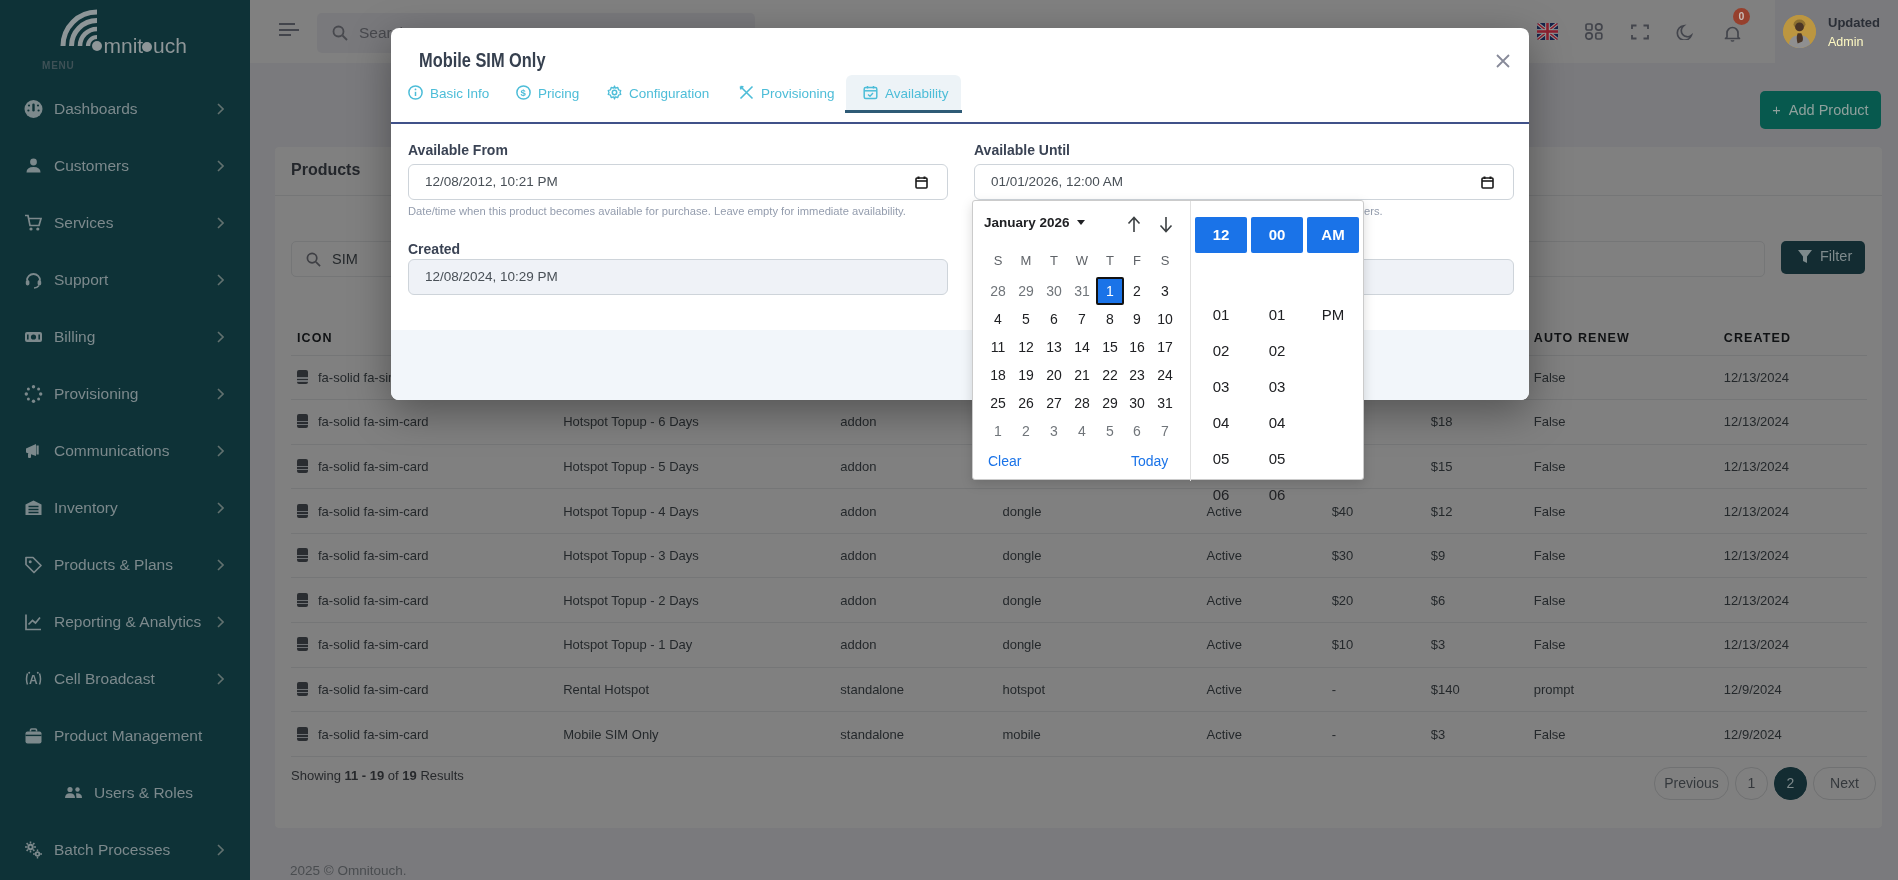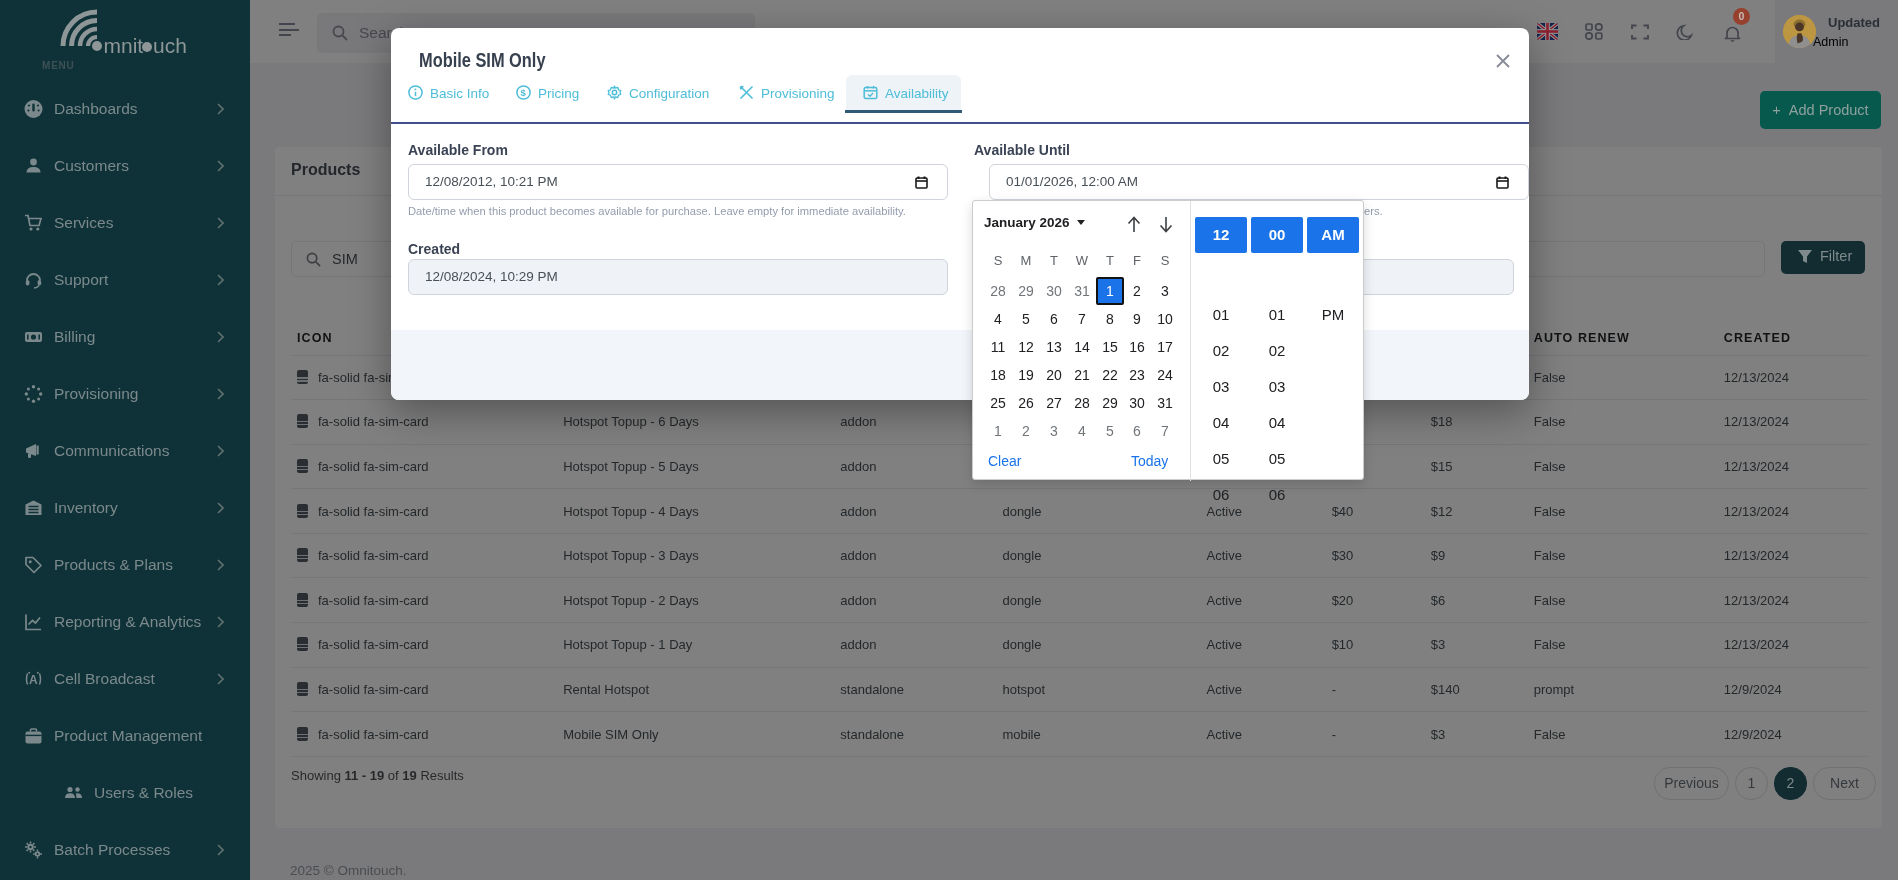--- a/index.html
+++ b/index.html
@@ -327,21 +327,21 @@
       <div style="position:absolute;left:8px;top:15px;width:33px;height:33px;border-radius:50%;background:#BC9640;overflow:hidden;" id="avatar">
         <svg width="33" height="33" viewBox="0 0 36 36">
           <circle cx="18" cy="18" r="18" fill="#BC9640"></circle>
           <ellipse cx="18" cy="10" rx="6.5" ry="5" fill="#8D7031"></ellipse>
           <circle cx="18" cy="13" r="4.8" fill="#4A3526"></circle>
           <path d="M6 36 Q6 22 18 22 Q30 22 30 36 Z" fill="#8F8F90"></path>
           <path d="M20 20 q3 6 1 9 l-5 2 q-2-6 0-11 Z" fill="#4A3526"></path>
         </svg>
       </div>
       <div style="position:absolute;left:53px;top:15px;font-size:13px;font-weight:bold;color:#2A2E36;">Updated</div>
-      <div style="position:absolute;left:38px;top:35px;font-size:12.5px;color:#000000;">Admin</div>
+      <div style="position:absolute;left:53px;top:35px;font-size:12.5px;color:#fef9c3;">Admin</div>
     </div>
   </div>
 
   <div id="content" class="abs">
     <div id="addbtn">+ &nbsp;Add Product</div>
     <div id="card">
       <div id="cardheader">
           <div class="t">Products</div>
         </div>
       <div id="simbox">
@@ -535,21 +535,21 @@
       <svg style="position:absolute;right:19px;top:11px;" width="13" height="13" viewBox="0 0 13 13">
           <rect x="1" y="2" width="11" height="10" rx="1" stroke="#1B1B1B" stroke-width="1.6" fill="none"></rect>
           <line x1="1" y1="5" x2="12" y2="5" stroke="#1B1B1B" stroke-width="1.6"></line>
           <rect x="2.5" y="0.5" width="2" height="2.5" fill="#1B1B1B"></rect>
           <rect x="8.5" y="0.5" width="2" height="2.5" fill="#1B1B1B"></rect>
         </svg>
     </div>
     <div class="fhelp" style="left:17px; top:177px;">Date/time when this product becomes available for purchase. Leave empty for immediate availability.</div>
 
     <div class="flabel" style="left:583px; top:114px;">Available Until</div>
-    <div class="finput" style="left:583px; top:136px;margin-left:15px;">01/01/2026, 12:00 AM
+    <div class="finput" style="left:583px; top:136px;">01/01/2026, 12:00 AM
       <svg style="position:absolute;right:19px;top:11px;" width="13" height="13" viewBox="0 0 13 13">
           <rect x="1" y="2" width="11" height="10" rx="1" stroke="#1B1B1B" stroke-width="1.6" fill="none"></rect>
           <line x1="1" y1="5" x2="12" y2="5" stroke="#1B1B1B" stroke-width="1.6"></line>
           <rect x="2.5" y="0.5" width="2" height="2.5" fill="#1B1B1B"></rect>
           <rect x="8.5" y="0.5" width="2" height="2.5" fill="#1B1B1B"></rect>
         </svg>
     </div>
     <div class="fhelp" style="left:973px; top:177px;">ers.</div>
 
     <div class="flabel" style="left:17px; top:213px;">Created</div>

